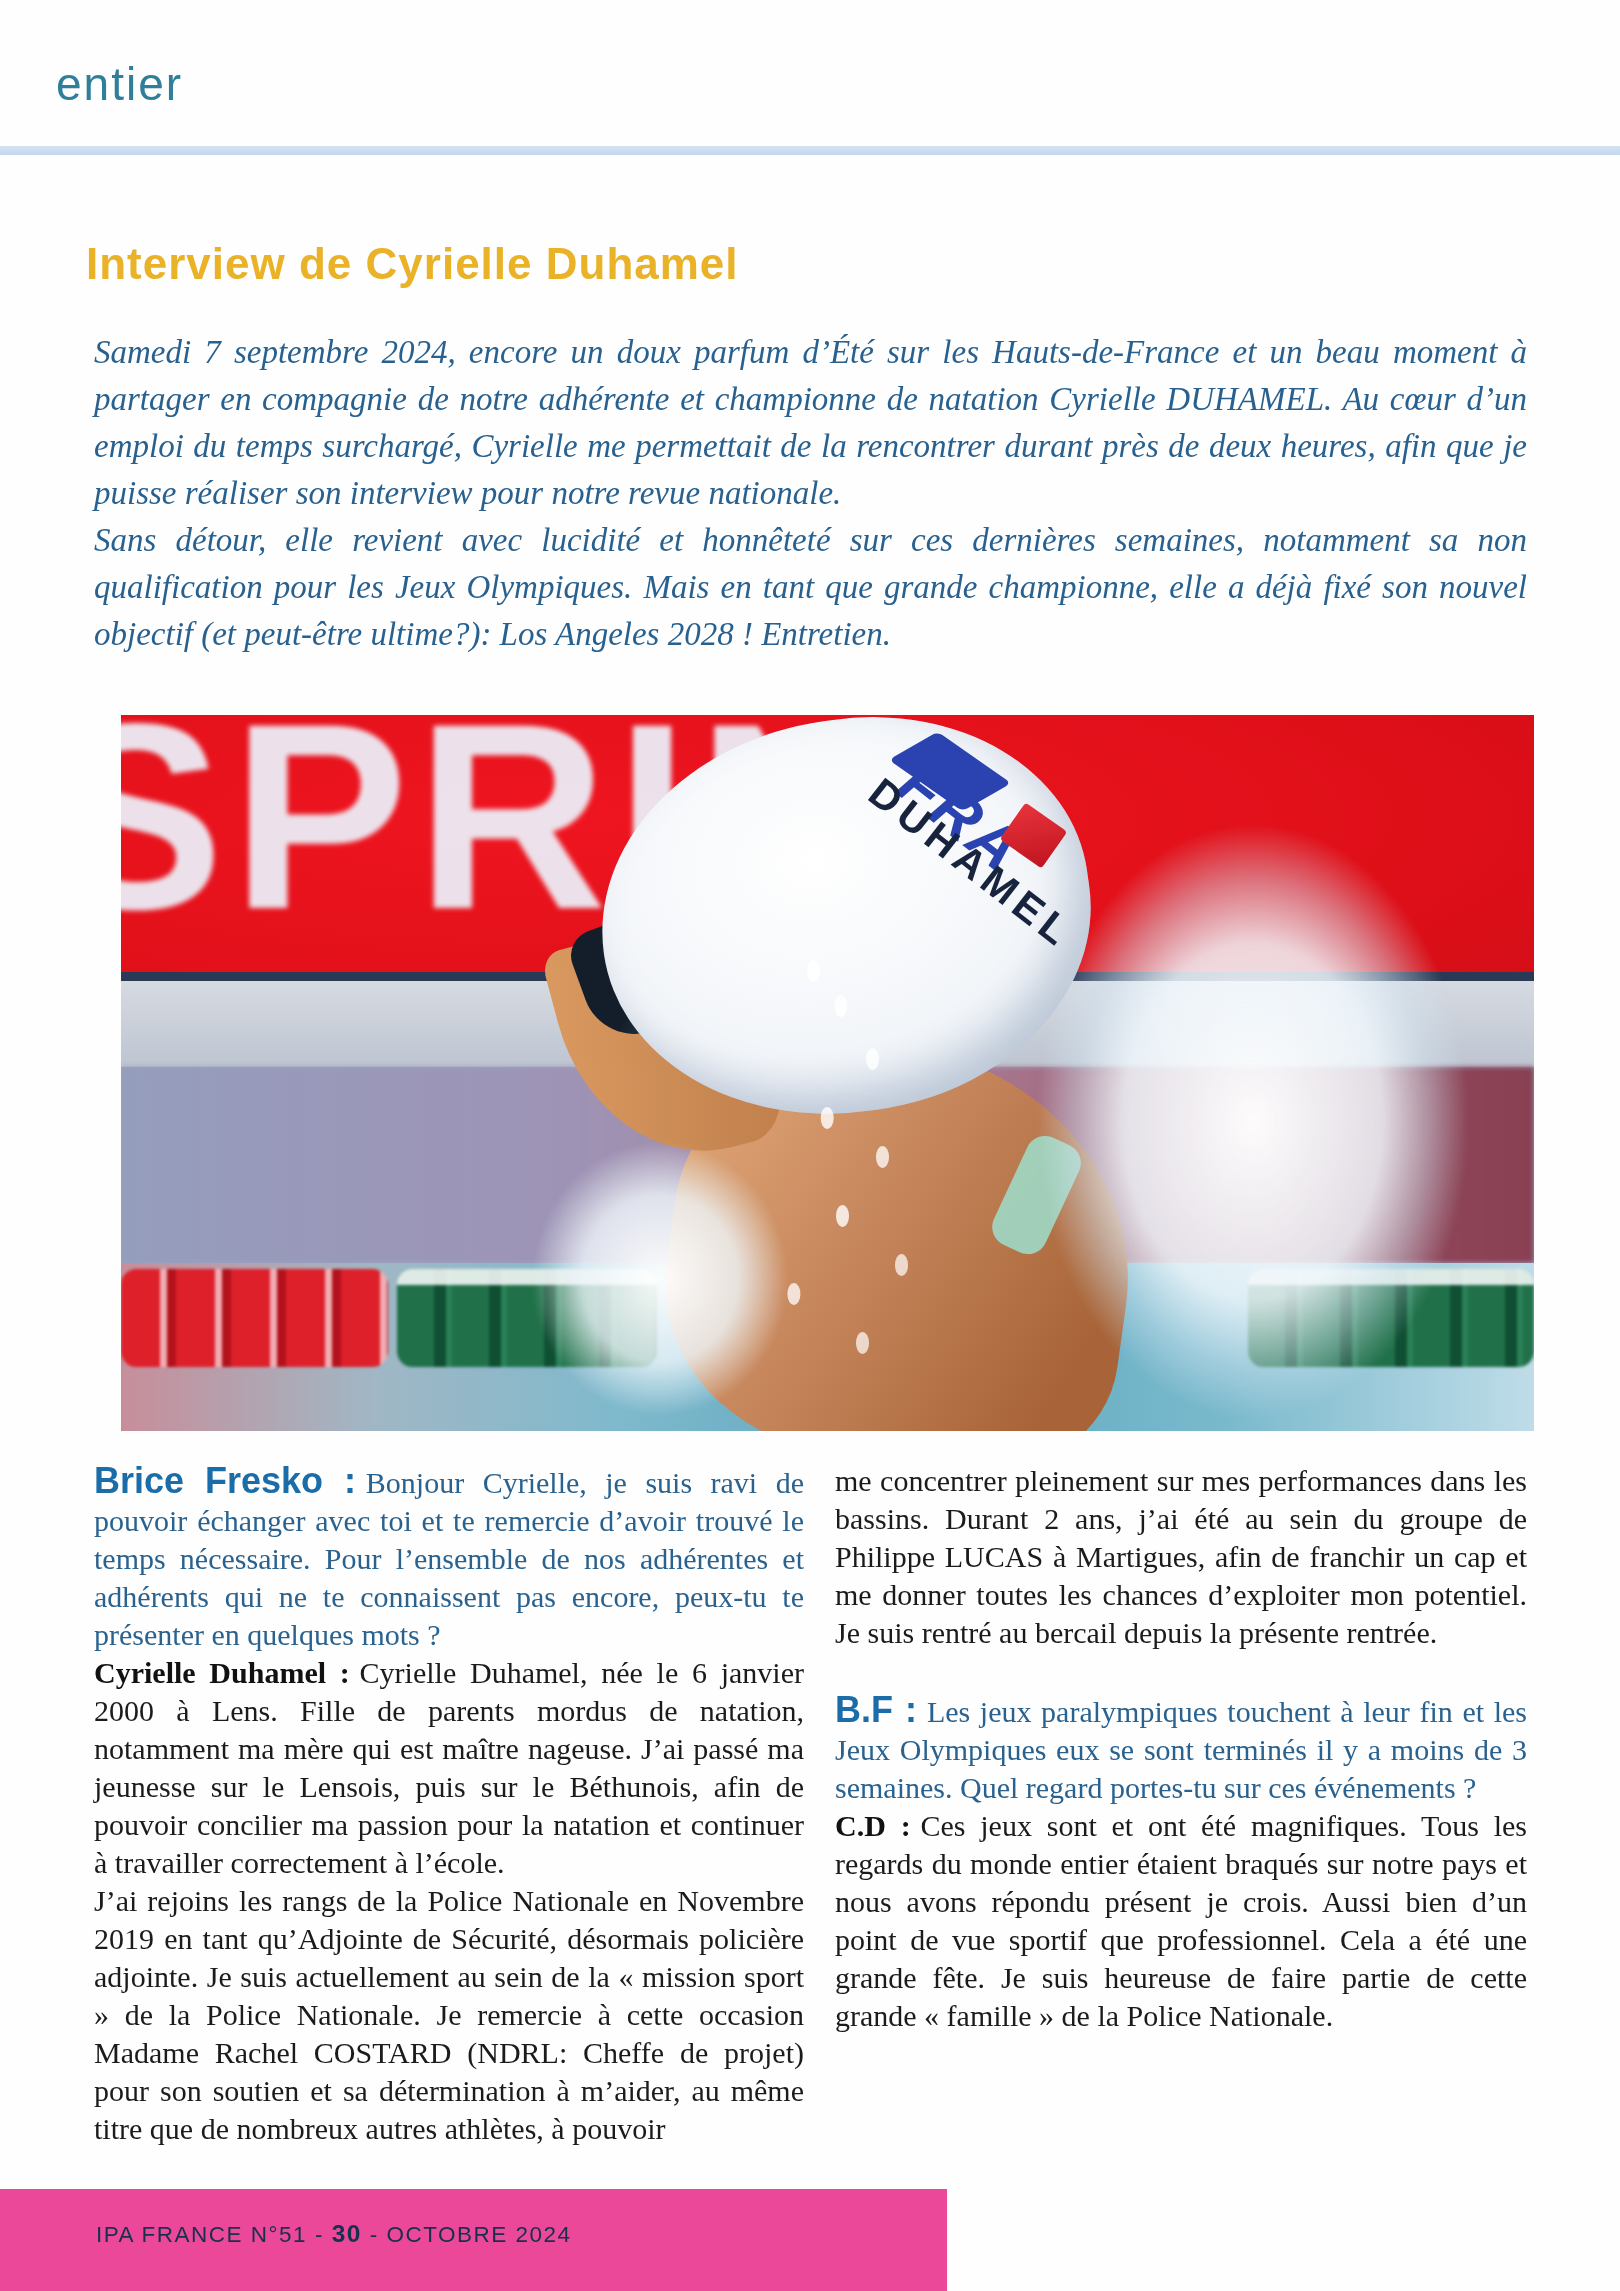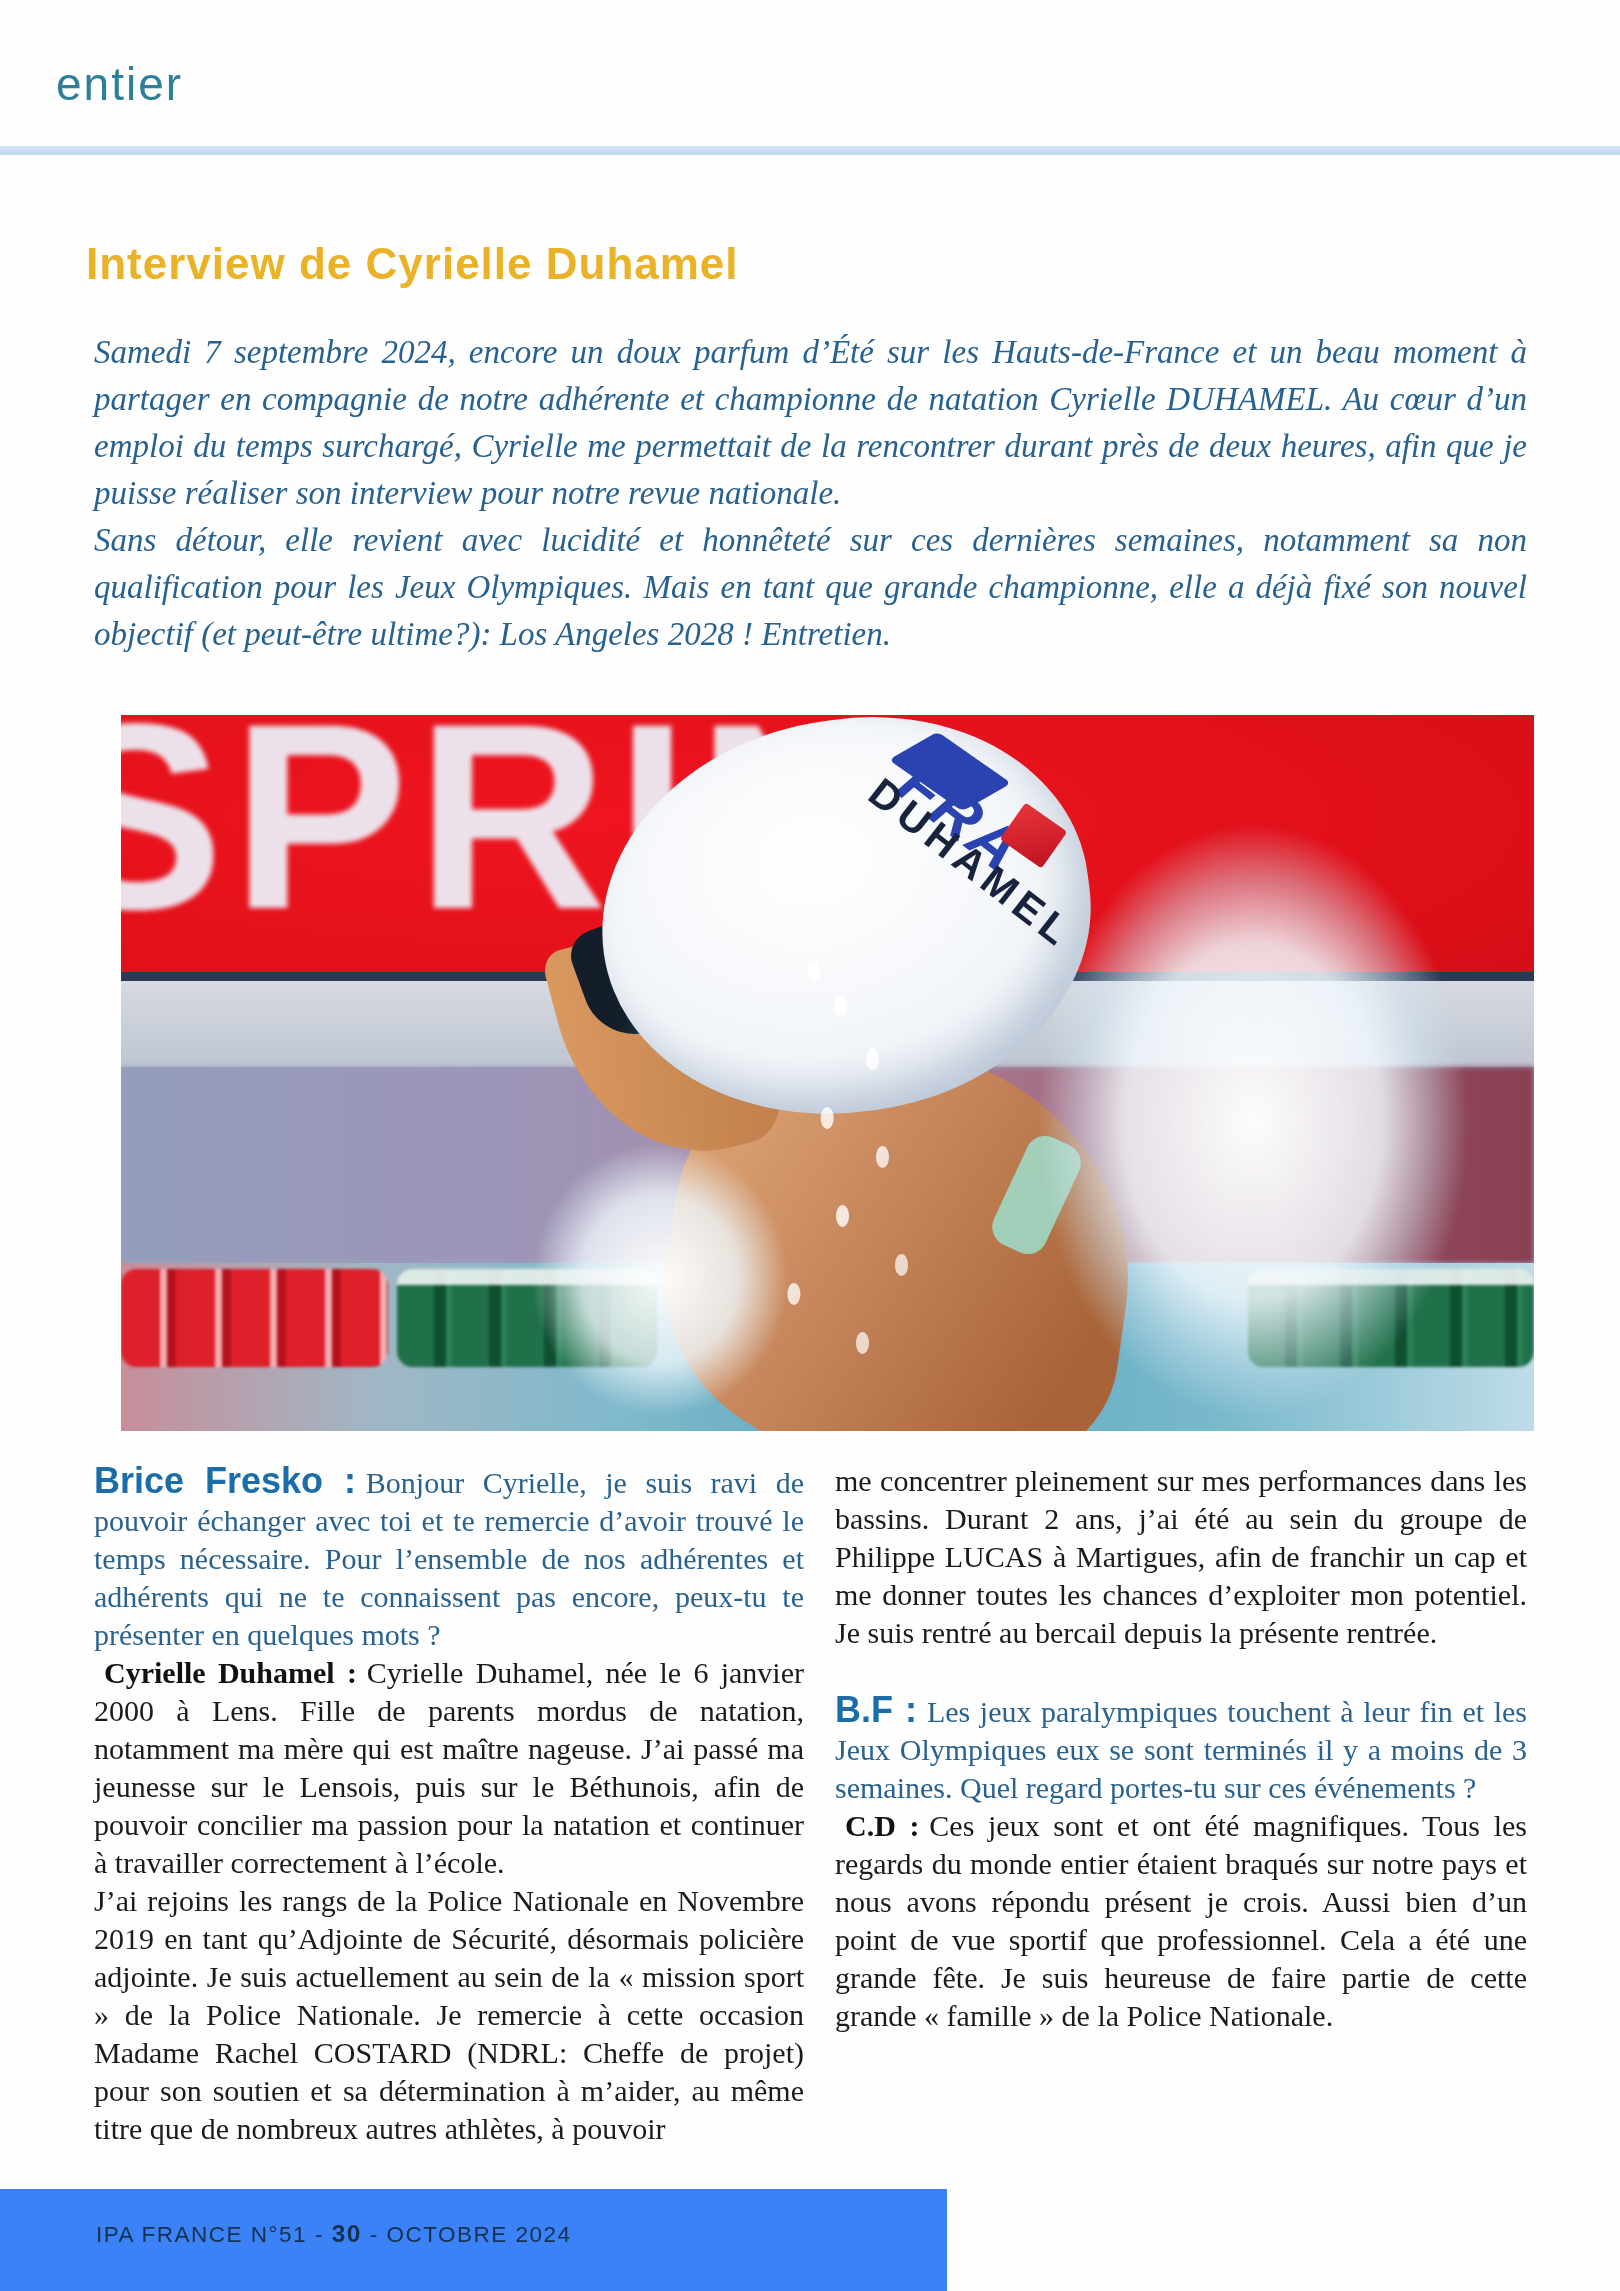--- a/index.html
+++ b/index.html
@@ -98,27 +98,27 @@
     position:absolute;top:1462px;font-size:30px;line-height:38px;
     color:#1b1b1b;text-align:justify;
   }
   .col p{margin:0;}
   .col-left{left:94px;width:710px;}
   .col-right{left:835px;width:692px;}
   .speaker-q{
     font-family:"Liberation Sans",sans-serif;font-weight:700;
     font-size:36px;color:#1b6da9;margin-right:9.8px;
   }
-  .speaker-a{font-weight:700;color:#111;margin-right:9.8px;margin-left:10px;}
+  .speaker-a{font-weight:700;color:#111;margin-right:9.8px;}
   .q-text{color:#2a628f;}
   .gap-top{margin-top:39px !important;}
   
   .footer-band{
     position:absolute;left:0;top:2189px;width:947px;height:103px;
-    background:#3b82f6;
+    background:#ec4899;
   }
   .footer-text{
     position:absolute;left:96px;top:31px;white-space:nowrap;
     font-family:"Liberation Sans",sans-serif;font-size:22.5px;
     letter-spacing:1.5px;color:#16314e;
   }
   .footer-text .pnum{font-weight:700;font-size:24.5px;}
 </style>
 </head>
 <body>

